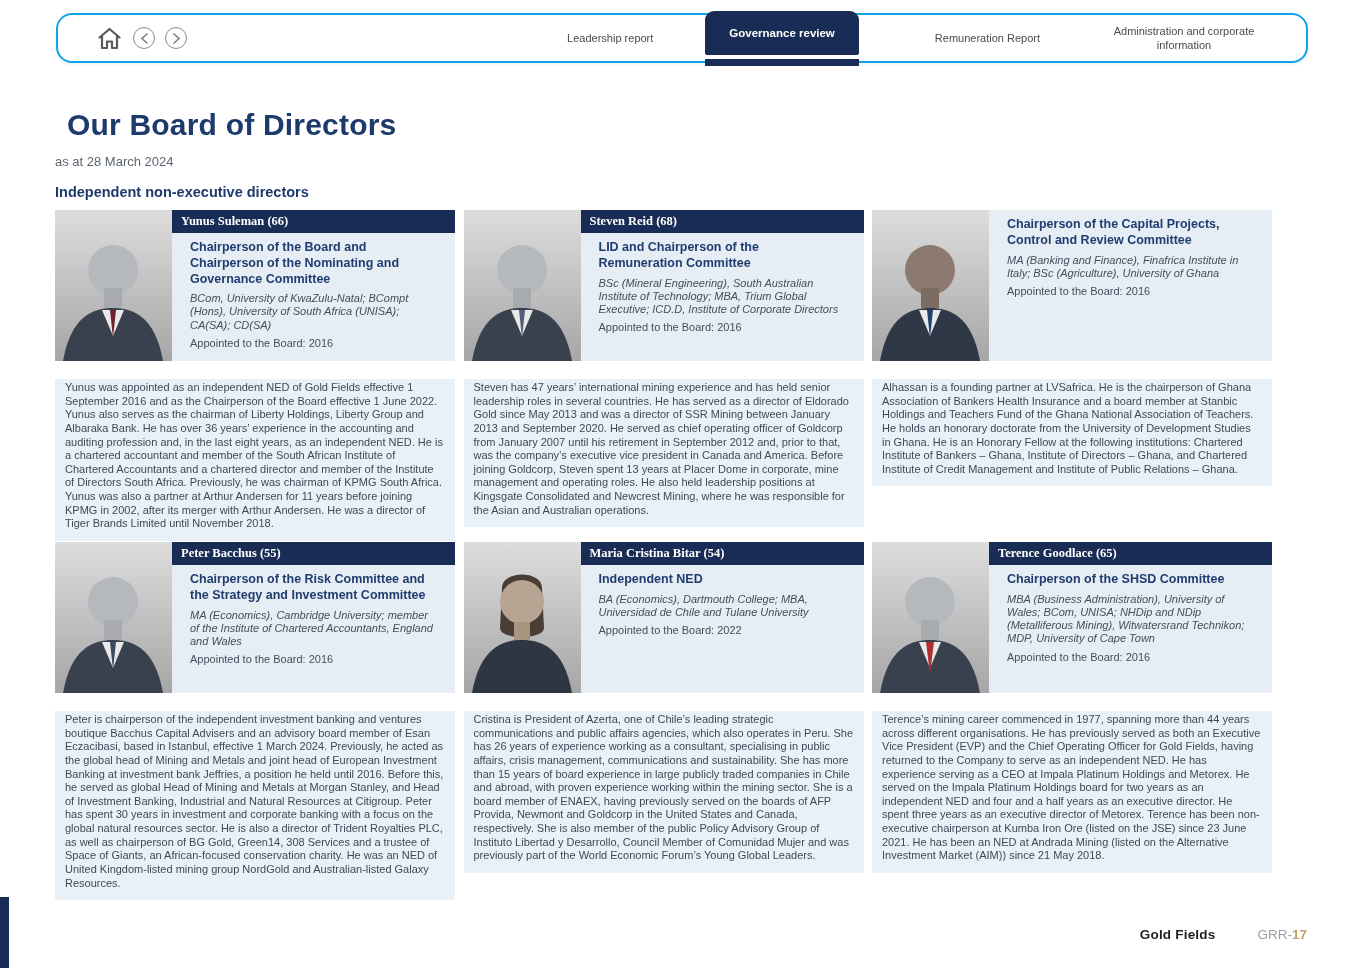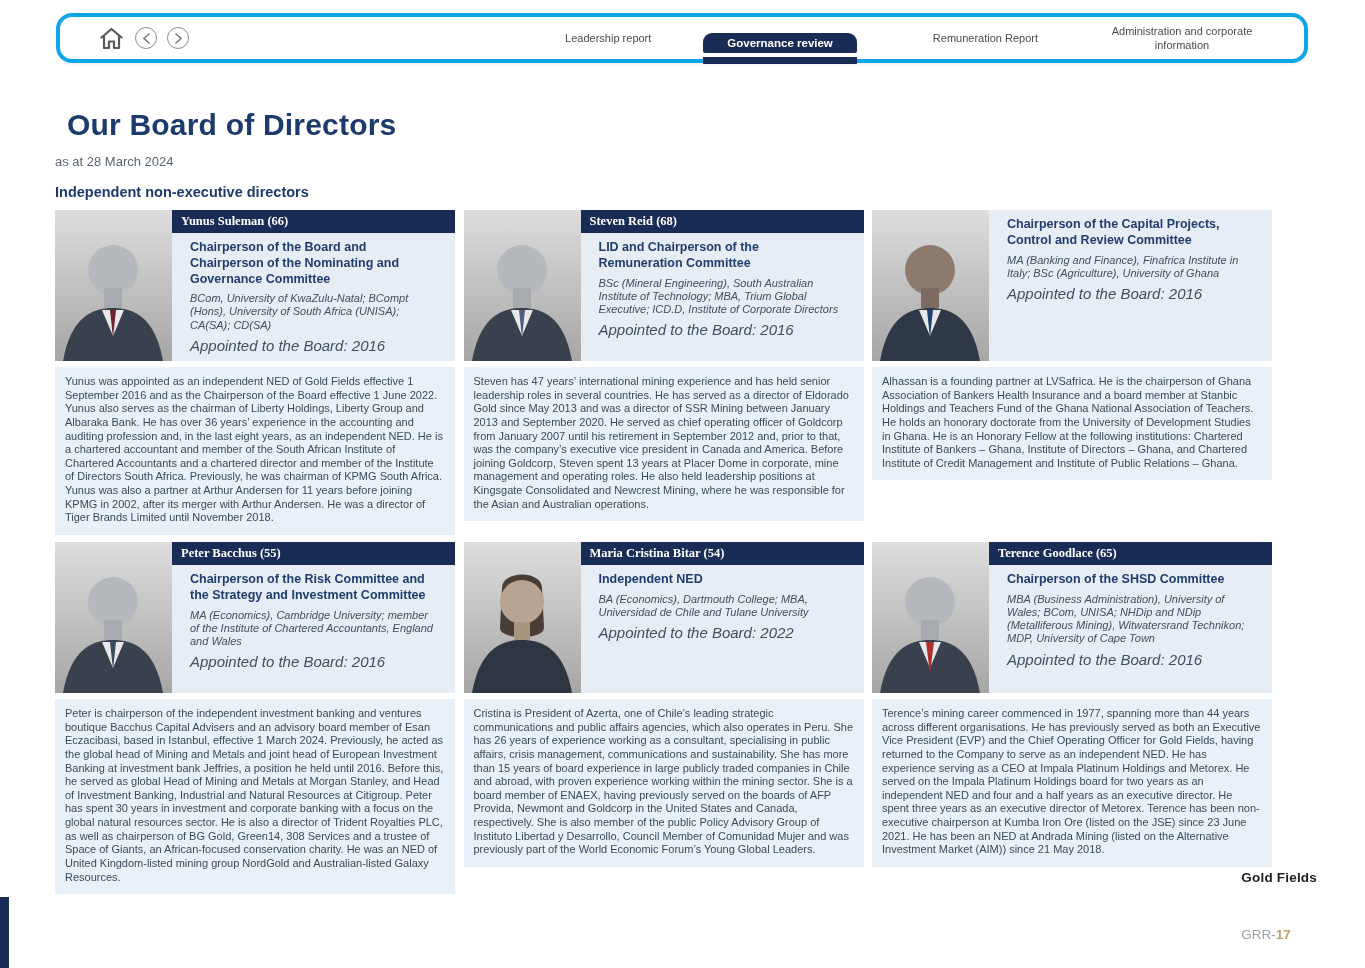--- a/index.html
+++ b/index.html
@@ -12,35 +12,35 @@
     --gold:#c2a169;
   }
   *{box-sizing:border-box;}
   html,body{margin:0;padding:0;background:#ffffff;}
   body{font-family:"Liberation Sans",sans-serif;}
   .page{position:relative;width:1365px;height:968px;background:#ffffff;overflow:hidden;}
 
   
   .topbar{
     position:absolute;left:56px;top:13px;width:1252px;height:50px;
-    border:4px solid #0ea5e9;border-radius:16px;
+    border:2px solid #0ea5e9;border-radius:16px;
     box-shadow:0 2px 3px rgba(0,0,0,0.06);
     display:flex;align-items:center;background:#fff;
   }
   .nav-controls{display:flex;align-items:center;gap:10px;margin-left:38px;height:100%;}
   .home-btn{display:flex;align-items:center;justify-content:center;cursor:pointer;}
   .circle-btn{
     width:22px;height:22px;border:1.4px solid #8c8c8c;border-radius:50%;
     display:flex;align-items:center;justify-content:center;background:#fff;cursor:pointer;
   }
   .nav-tabs{margin-left:auto;margin-right:36px;display:flex;align-items:center;height:100%;}
   .nav-tab{font-size:11px;color:#4b4b4d;text-align:center;cursor:pointer;white-space:nowrap;}
   .nav-tab.leadership{margin-right:52px;}
   .nav-tab.active{
-    position:relative;align-self:flex-end;margin-bottom:6px;height:20px;
+    position:relative;align-self:flex-end;margin-bottom:6px;height:44px;
     padding:0 24px;background:var(--navy);border-radius:9px 9px 2px 2px;
     color:#fff;font-weight:bold;display:flex;align-items:center;margin-right:76px;
     font-size:11.5px;white-space:nowrap;
   }
   .nav-tab.active::after{
     content:"";position:absolute;left:0;right:0;top:calc(100% + 4px);height:7px;
     background:var(--navy);z-index:3;
   }
   .nav-tab.remuneration{margin-right:58px;}
   .nav-tab.admin{width:172px;white-space:normal;line-height:1.3;}
@@ -59,28 +59,28 @@
   .photo{width:117px;flex:0 0 117px;overflow:hidden;}
   .photo svg{display:block;}
   .card-right{flex:1;display:flex;flex-direction:column;min-width:0;}
   .namebar{
     height:23px;line-height:23px;background:var(--navy);color:#fff;
     font-weight:bold;font-size:12.5px;padding:0 9px;white-space:nowrap;font-family:Liberation Serif, serif;
   }
   .details{flex:1;background:var(--panel);padding:7px 18px 4px;}
   .role{font-size:12.5px;line-height:1.26;font-weight:bold;color:var(--role-navy);margin-bottom:5px;}
   .quals{font-size:11px;line-height:1.2;font-style:italic;color:#40505e;margin-bottom:5px;}
-  .appointed{font-size:15px;font-style:italic;color:#40505e;}
+  .appointed{font-size:11px;color:#40505e;}
   .bio{
-    margin-top:6px;background:var(--bio);padding:8px 10px 10px;
+    margin-top:18px;background:var(--bio);padding:2px 10px 10px;
     font-size:11px;line-height:1.24;color:var(--body);
   }
 
   
-  .footer{position:absolute;right:48px;bottom:26px;display:flex;align-items:baseline;gap:42px;font-size:13.5px;flex-direction:column;}
+  .footer{position:absolute;right:58px;bottom:26px;display:flex;align-items:baseline;gap:42px;font-size:13.5px;}
   .brand{font-weight:bold;color:#1f1f1f;letter-spacing:0.2px;}
   .pageref .prefix{color:#9aa0a4;}
   .pageref .num{color:var(--gold);font-weight:bold;}
   .corner-bar{position:absolute;left:0;bottom:0;width:9px;height:71px;background:var(--navy);}
   .hidden-defs{position:absolute;width:0;height:0;overflow:hidden;}
 </style>
 </head>
 <body>
 
 <svg class="hidden-defs" aria-hidden="true">

